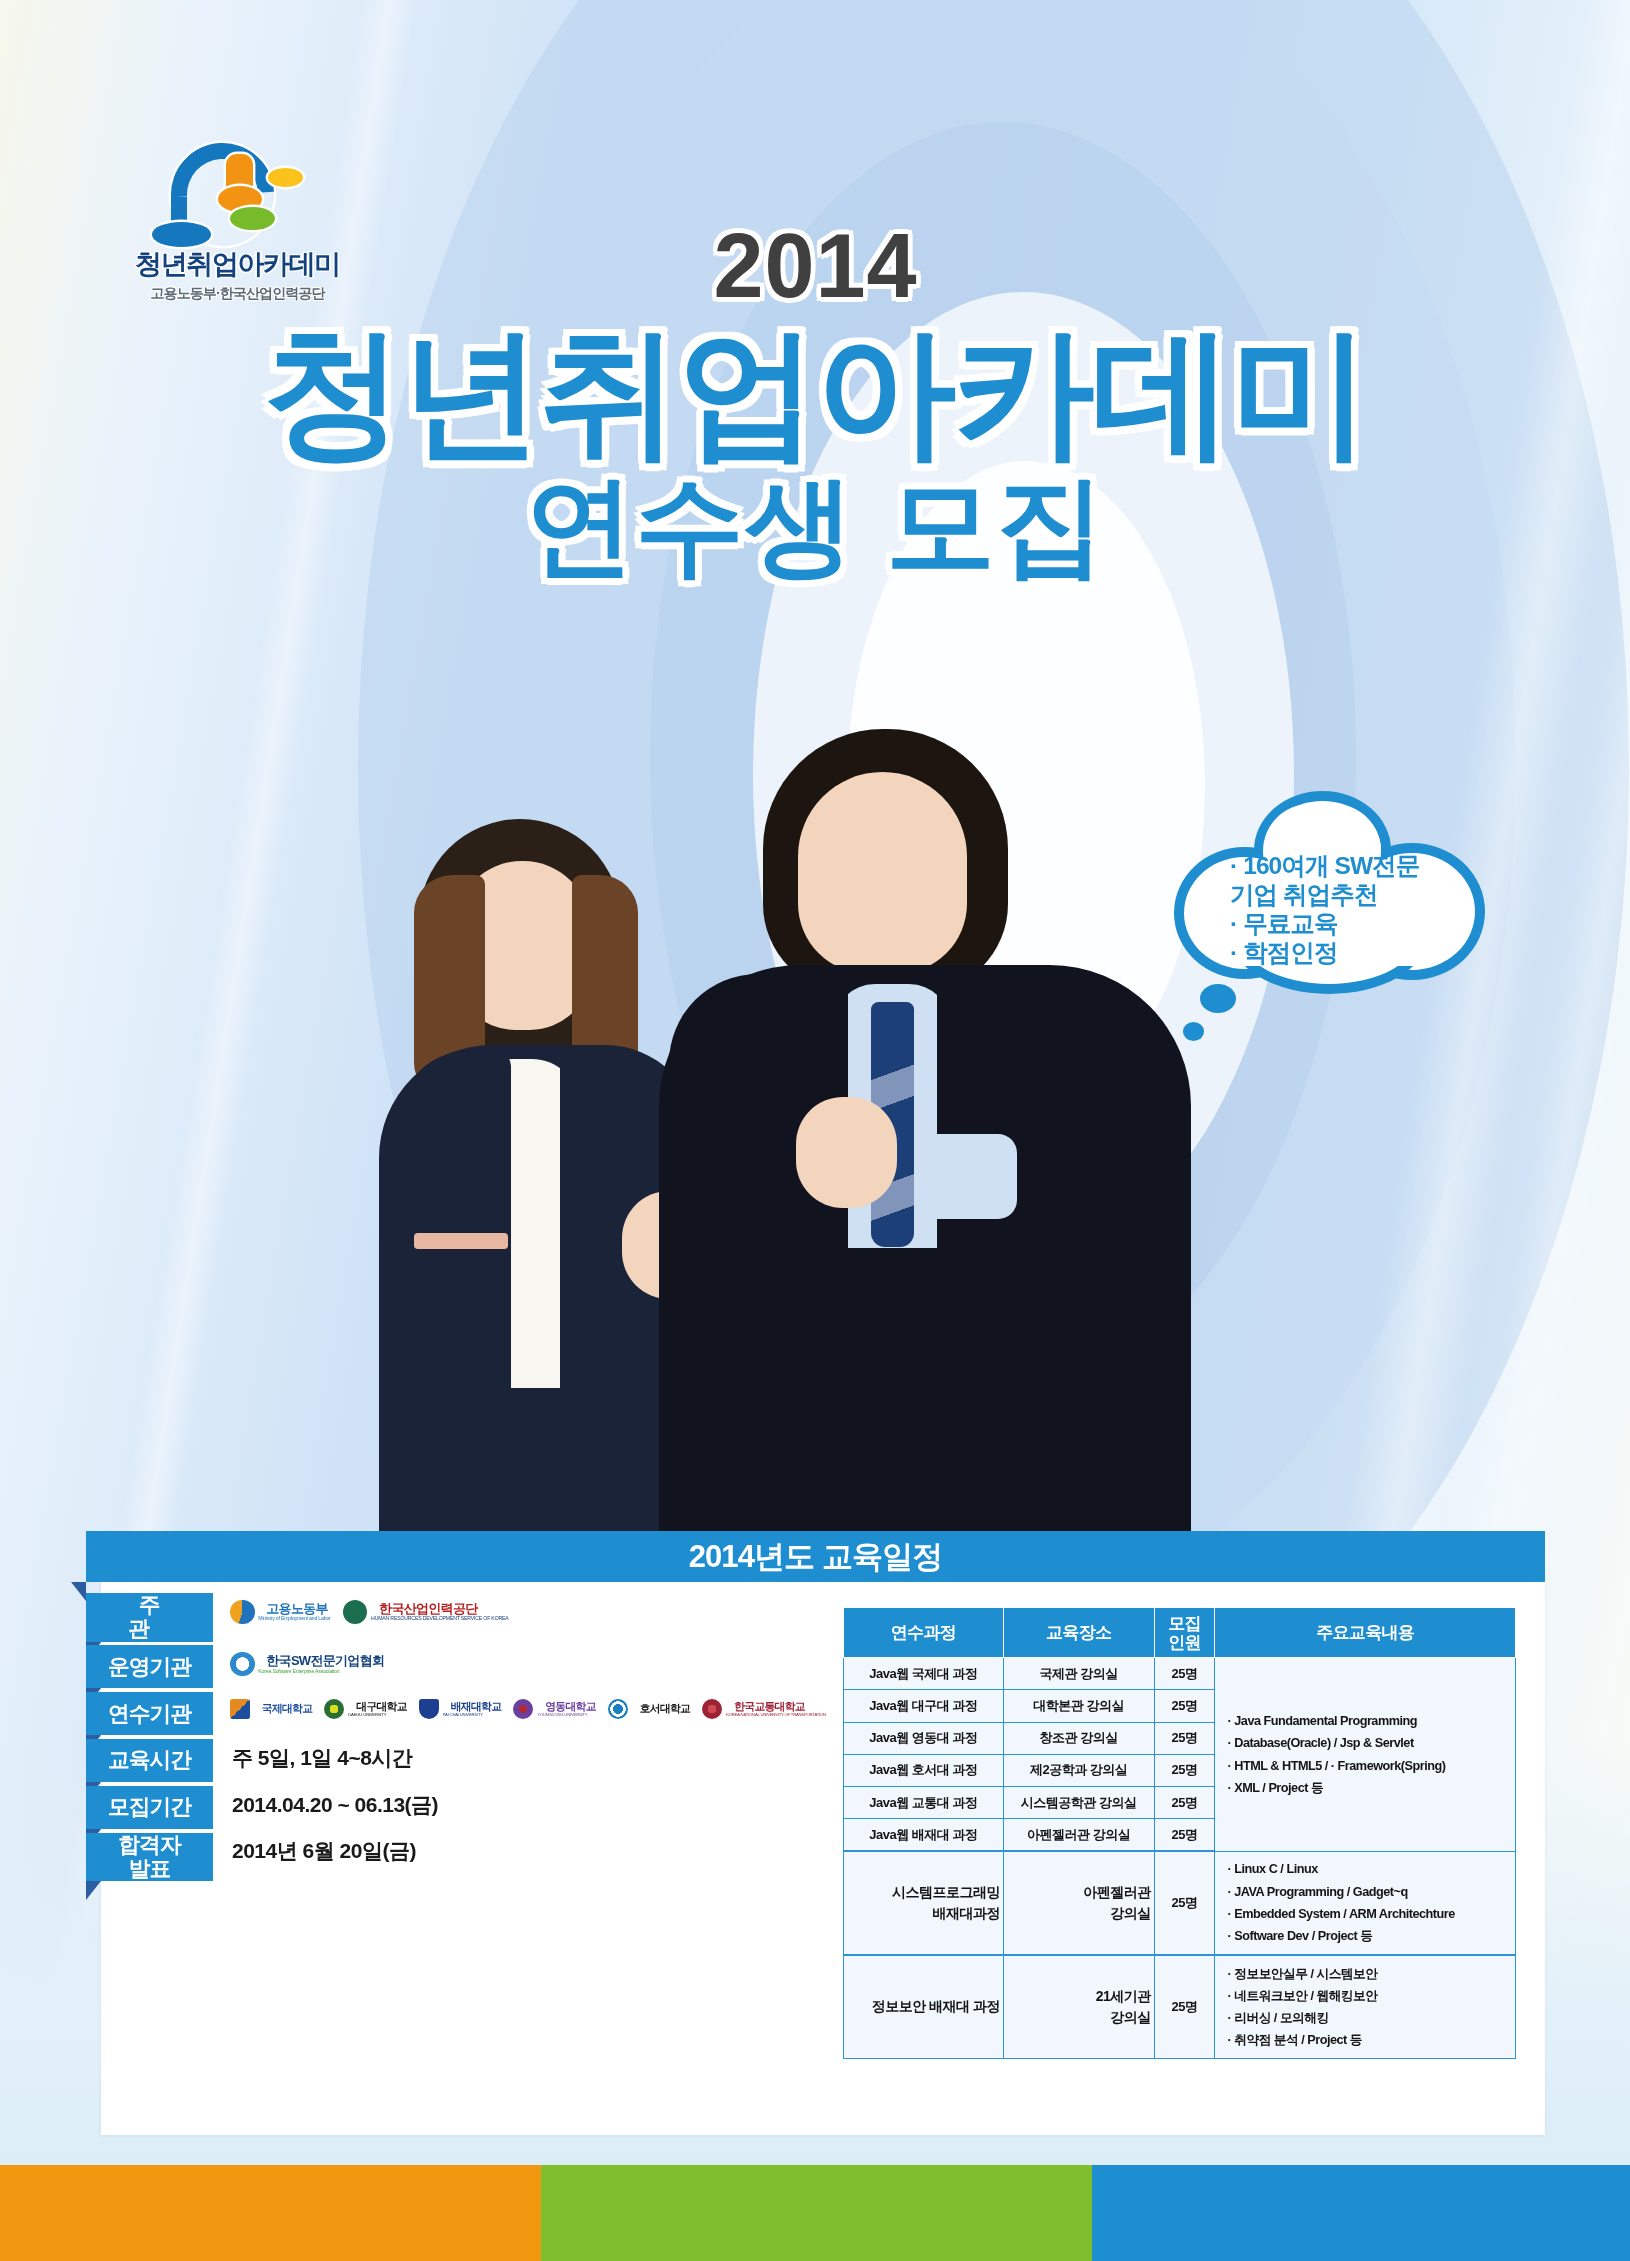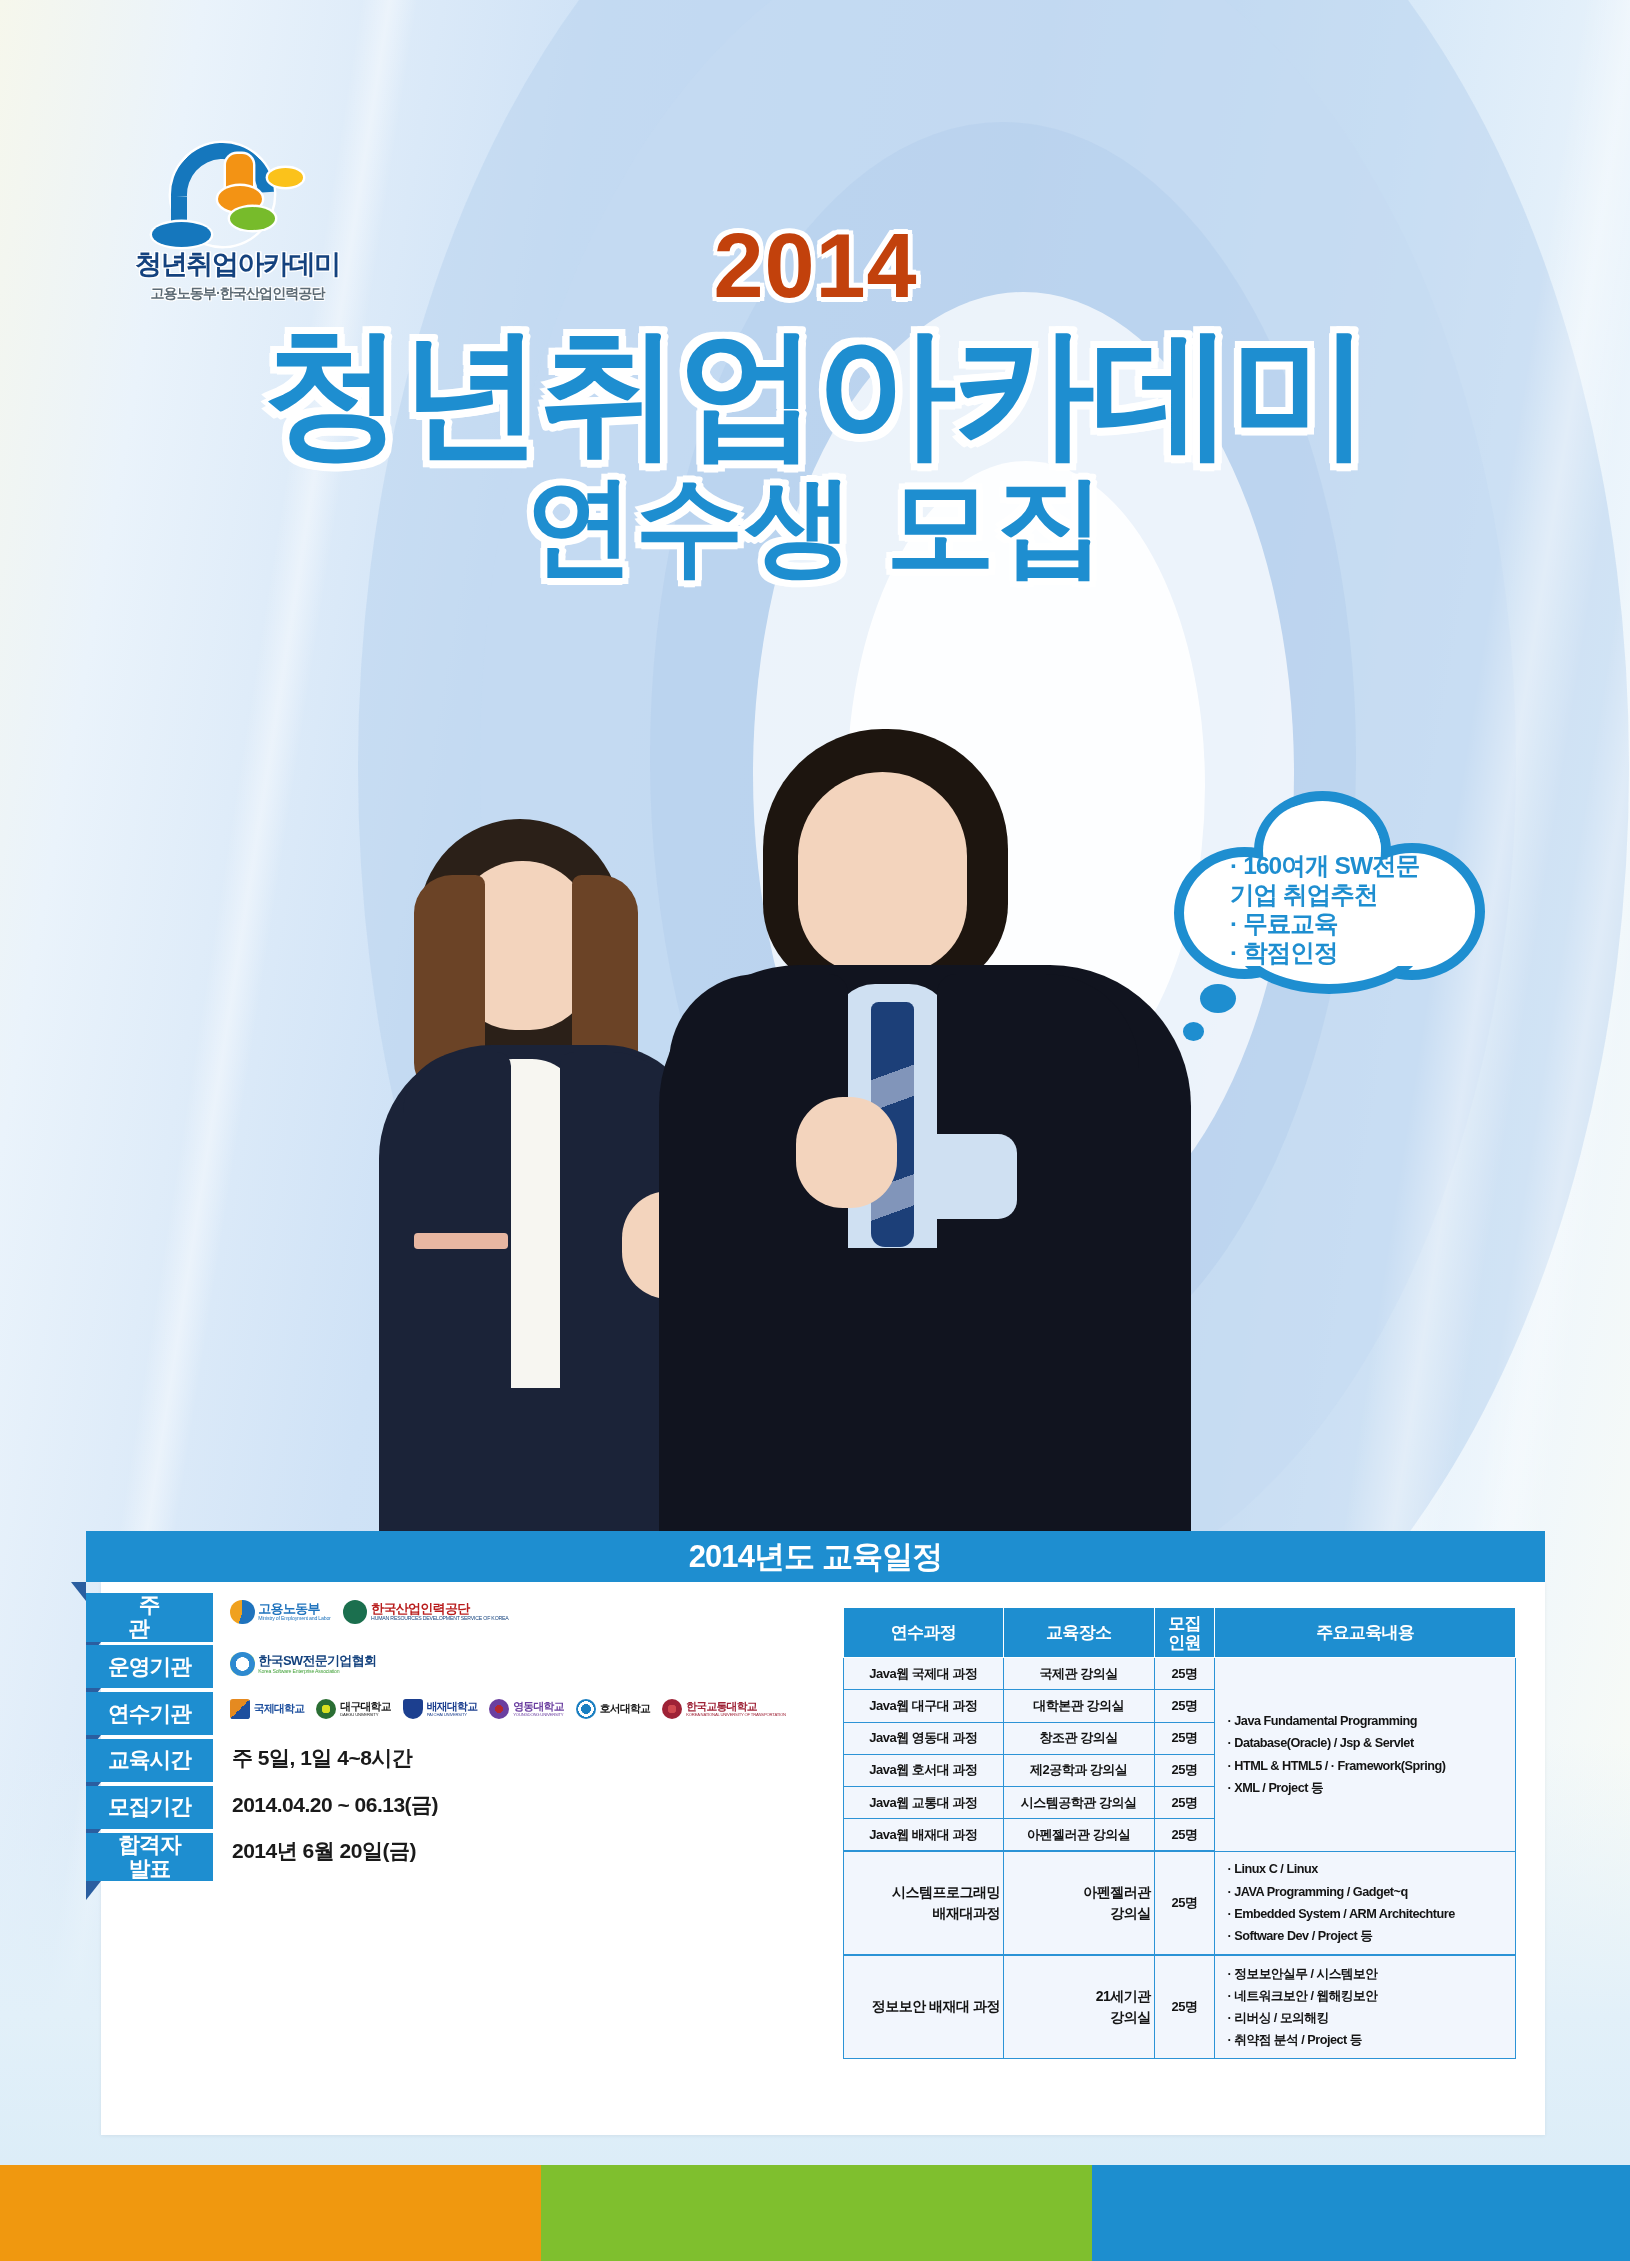--- a/index.html
+++ b/index.html
@@ -38,21 +38,21 @@
   .mark-orange:after{content:"";position:absolute;left:-8.5px;top:32px;width:44px;height:26px;background:#f39314;border-radius:50%;box-shadow:0 0 0 2.4px #fff;}
   .mark-yellow{position:absolute;left:153px;top:27px;width:35px;height:19px;background:#fbc21b;border-radius:50%;box-shadow:0 0 0 2.4px #fff;}
   .mark-green{position:absolute;left:115px;top:66px;width:45px;height:22.6px;background:#77bb2b;border-radius:50%;box-shadow:0 0 0 2.4px #fff;}
   .logo-name{font-size:27px;font-weight:bold;color:#14427e;letter-spacing:-1.4px;
      text-shadow:-1.4px -1.4px 0 #fff,1.4px -1.4px 0 #fff,-1.4px 1.4px 0 #fff,1.4px 1.4px 0 #fff,0 1.4px 0 #fff,1.4px 0 0 #fff;margin-top:3.8px;}
   .logo-sub{font-size:14px;font-weight:bold;color:#5c6a74;letter-spacing:-0.9px;margin-top:2.8px;
      text-shadow:-0.9px -0.9px 0 #fff,0.9px -0.9px 0 #fff,-0.9px 0.9px 0 #fff,0.9px 0.9px 0 #fff;}
 
   
   .title-wrap{position:absolute;left:0;right:0;top:221px;text-align:center;z-index:7;}
-  .t-year{font-size:90px;font-weight:bold;color:#c2410c;letter-spacing:0.9px;line-height:1;
+  .t-year{font-size:90px;font-weight:bold;color:#404040;letter-spacing:0.9px;line-height:1;
      text-shadow:-4.2px -4.2px 0 #fff,4.2px -4.2px 0 #fff,-4.2px 4.2px 0 #fff,4.2px 4.2px 0 #fff,0 4.7px 0 #fff,4.7px 0 0 #fff,-4.7px 0 0 #fff,0 -4.7px 0 #fff,
                  -3.3px 3.3px 0 #fff,3.3px 3.3px 0 #fff;}
   .t-main{font-size:141px;font-weight:bold;color:#1e8ed0;letter-spacing:-2.8px;line-height:1.03;margin-top:8.5px;
      text-shadow:-6.6px -6.6px 0 #fff,6.6px -6.6px 0 #fff,-6.6px 6.6px 0 #fff,6.6px 6.6px 0 #fff,0 7.5px 0 #fff,7.5px 0 0 #fff,-7.5px 0 0 #fff,0 -7.5px 0 #fff;}
   .t-sub{font-size:109px;font-weight:bold;color:#1e8ed0;letter-spacing:0.9px;line-height:1.05;margin-top:2.8px;
      text-shadow:-6.1px -6.1px 0 #fff,6.1px -6.1px 0 #fff,-6.1px 6.1px 0 #fff,6.1px 6.1px 0 #fff,0 7px 0 #fff,7px 0 0 #fff,-7px 0 0 #fff,0 -7px 0 #fff;}
 
   
   .photo{position:absolute;left:358px;top:720px;width:847px;height:821px;z-index:5;}
   .p-suit{position:absolute;background:#1b2338;}
@@ -85,21 +85,21 @@
   .lbl.wide{letter-spacing:21px;text-indent:21px;}
   .lbl:after{content:"";position:absolute;left:0;top:100%;border-left:15.5px solid #2a5ea0;border-bottom:19px solid transparent;}
   .val{padding-left:19px;padding-top:3.8px;font-size:21px;color:#1a1a1a;font-weight:bold;letter-spacing:-0.5px;line-height:1.45;}
   .val.small{font-size:19px;}
   .logos{display:flex;align-items:center;gap:12.2px;padding-left:17px;padding-top:6.6px;flex-wrap:nowrap;}
 
   
   .chip{display:flex;align-items:center;gap:3.8px;white-space:nowrap;}
   .chip .gl{width:24.5px;height:24.5px;border-radius:50%;flex:0 0 24.5px;}
   .chip .tx{display:flex;flex-direction:column;line-height:1;}
-  .chip .tx b{font-size:13px;letter-spacing:-0.7px;}
+  .chip .tx b{font-size:13px;letter-spacing:-0.7px;margin-left:8px;}
   .chip .tx i{font-size:5.2px;font-style:normal;letter-spacing:-0.2px;margin-top:1.4px;}
   .chip.sm .gl{width:20px;height:20px;flex:0 0 20px;}
   .chip.sm .tx b{font-size:10.8px;}
   .chip.sm .tx i{font-size:4.2px;}
 
   
   .tbl{position:absolute;left:843px;top:1607px;width:673px;z-index:9;border-collapse:collapse;}
   .tbl th{background:#1e8ed0;color:#fff;font-size:17px;font-weight:bold;letter-spacing:-0.7px;
           border:1.4px solid #fff;padding:5.6px 1.9px;line-height:1.12;}
   .tbl td{background:#f2f6fd;color:#141414;font-size:13px;font-weight:bold;letter-spacing:-0.5px;

